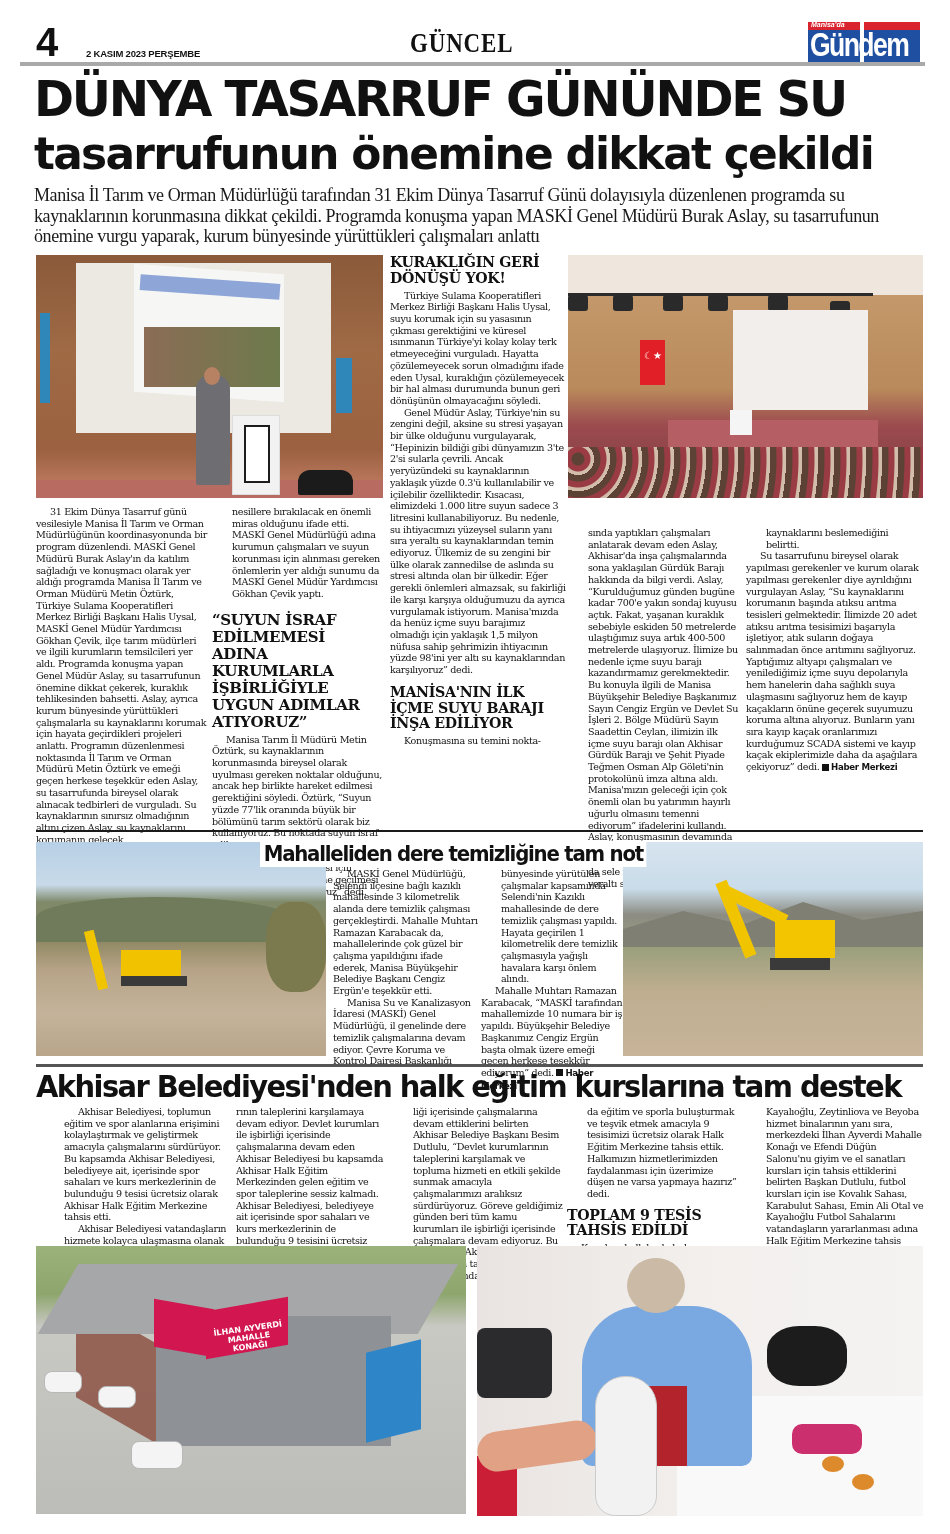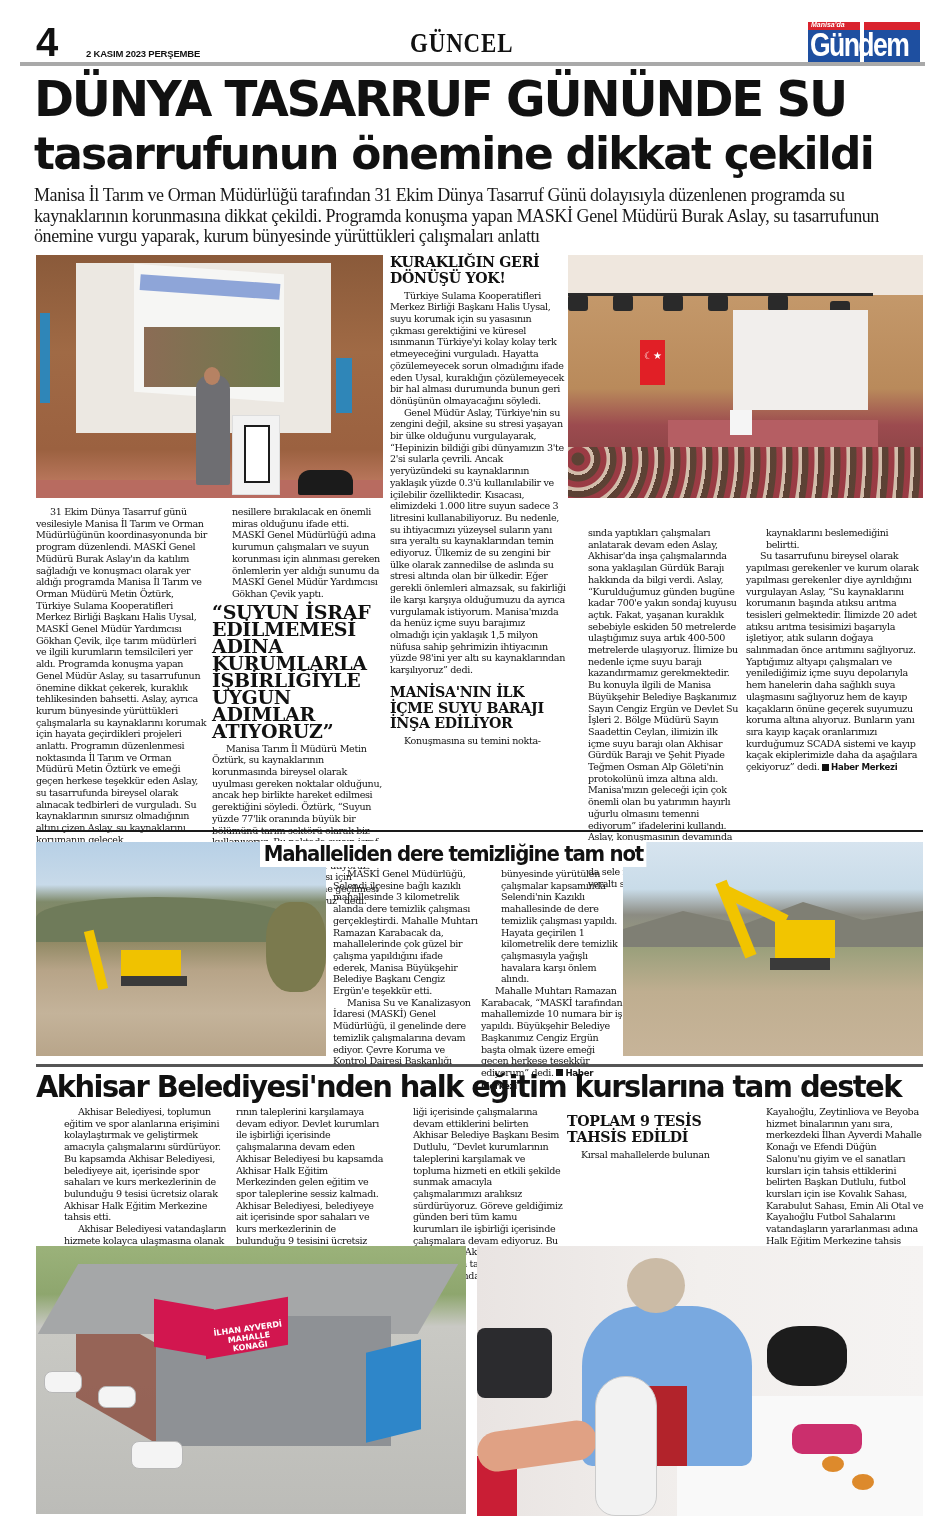--- a/index.html
+++ b/index.html
@@ -180,21 +180,21 @@
   <div class="stage"></div>
   <div class="podium"></div>
   <div class="crowd"></div>
 </div>
 
 <div class="col c1">
   <p>31 Ekim Dünya Tasarruf günü vesilesiyle Manisa İl Tarım ve Orman Müdürlüğünün koordinasyonunda bir program düzenlendi. MASKİ Genel Müdürü Burak Aslay'ın da katılım sağladığı ve konuşmacı olarak yer aldığı programda Manisa İl Tarım ve Orman Müdürü Metin Öztürk, Türkiye Sulama Kooperatifleri Merkez Birliği Başkanı Halis Uysal, MASKİ Genel Müdür Yardımcısı Gökhan Çevik, ilçe tarım müdürleri ve ilgili kurumların temsilcileri yer aldı. Programda konuşma yapan Genel Müdür Aslay, su tasarrufunun önemine dikkat çekerek, kuraklık tehlikesinden bahsetti. Aslay, ayrıca kurum bünyesinde yürüttükleri çalışmalarla su kaynaklarını korumak için hayata geçirdikleri projeleri anlattı. Programın düzenlenmesi noktasında İl Tarım ve Orman Müdürü Metin Öztürk ve emeği geçen herkese teşekkür eden Aslay, su tasarrufunda bireysel olarak alınacak tedbirleri de vurguladı. Su kaynaklarının sınırsız olmadığının altını çizen Aslay, su kaynaklarını korumanın gelecek</p>
 </div>
 <div class="col c2">
   <p class="noindent">nesillere bırakılacak en önemli miras olduğunu ifade etti. MASKİ Genel Müdürlüğü adına kurumun çalışmaları ve suyun korunması için alınması gereken önlemlerin yer aldığı sunumu da MASKİ Genel Müdür Yardımcısı Gökhan Çevik yaptı.</p>
-  <h3 class="sub" style="font-size:19px;line-height:17px;margin-top:4px">“SUYUN İSRAF EDİLMEMESİ ADINA KURUMLARLA İŞBİRLİĞİYLE UYGUN ADIMLAR ATIYORUZ”</h3>
+  <h3 class="sub" style="font-size:15px;line-height:17px;margin-top:12px">“SUYUN İSRAF EDİLMEMESİ ADINA KURUMLARLA İŞBİRLİĞİYLE UYGUN ADIMLAR ATIYORUZ”</h3>
   <p>Manisa Tarım İl Müdürü Metin Öztürk, su kaynaklarının korunmasında bireysel olarak uyulması gereken noktalar olduğunu, ancak hep birlikte hareket edilmesi gerektiğini söyledi. Öztürk, “Suyun yüzde 77'lik oranında büyük bir bölümünü tarım sektörü olarak biz kullanıyoruz. Bu noktada suyun israf edilmemesi adına kurumlarla işbirliğiyle uygun adımlar atıyoruz. Suyun verimli kullanılması için basınçlı sulama yöntemine geçilmesi gibi çalışmalar yürütüyoruz” dedi.</p>
 </div>
 <div class="col c3">
   <h3 class="sub" style="margin-top:0">KURAKLIĞIN GERİ DÖNÜŞÜ YOK!</h3>
   <p>Türkiye Sulama Kooperatifleri Merkez Birliği Başkanı Halis Uysal, suyu korumak için su yasasının çıkması gerektiğini ve küresel ısınmanın Türkiye'yi kolay kolay terk etmeyeceğini vurguladı. Hayatta çözülemeyecek sorun olmadığını ifade eden Uysal, kuraklığın çözülemeyecek bir hal alması durumunda bunun geri dönüşünün olmayacağını söyledi.</p>
   <p>Genel Müdür Aslay, Türkiye'nin su zengini değil, aksine su stresi yaşayan bir ülke olduğunu vurgulayarak, “Hepinizin bildiği gibi dünyamızın 3'te 2'si sularla çevrili. Ancak yeryüzündeki su kaynaklarının yaklaşık yüzde 0.3'ü kullanılabilir ve içilebilir özelliktedir. Kısacası, elimizdeki 1.000 litre suyun sadece 3 litresini kullanabiliyoruz. Bu nedenle, su ihtiyacımızı yüzeysel suların yanı sıra yeraltı su kaynaklarından temin ediyoruz. Ülkemiz de su zengini bir ülke olarak zannedilse de aslında su stresi altında olan bir ülkedir. Eğer gerekli önlemleri almazsak, su fakirliği ile karşı karşıya olduğumuzu da ayrıca vurgulamak istiyorum. Manisa'mızda da henüz içme suyu barajımız olmadığı için yaklaşık 1,5 milyon nüfusa sahip şehrimizin ihtiyacının yüzde 98'ini yer altı su kaynaklarından karşılıyoruz” dedi.</p>
   <h3 class="sub" style="margin-top:9px">MANİSA'NIN İLK İÇME SUYU BARAJI İNŞA EDİLİYOR</h3>
   <p>Konuşmasına su temini nokta-</p>
 </div>
 <div class="col c4">
@@ -249,20 +249,21 @@
   <p>Akhisar Belediyesi vatandaşların hizmete kolayca ulaşmasına olanak sağlamak amacıyla kamu kurumla-</p>
 </div>
 <div class="col a2">
   <p class="noindent">rının taleplerini karşılamaya devam ediyor. Devlet kurumları ile işbirliği içerisinde çalışmalarına devam eden Akhisar Belediyesi bu kapsamda Akhisar Halk Eğitim Merkezinden gelen eğitim ve spor taleplerine sessiz kalmadı. Akhisar Belediyesi, belediyeye ait içerisinde spor sahaları ve kurs merkezlerinin de bulunduğu 9 tesisini ücretsiz olarak Akhisar Halk Eğitim Merkezine tahsis etti.</p>
   <p>Tüm kamu kurumları ile işbir-</p>
 </div>
 <div class="col a3">
   <p class="noindent">liği içerisinde çalışmalarına devam ettiklerini belirten Akhisar Belediye Başkanı Besim Dutlulu, “Devlet kurumlarının taleplerini karşılamak ve topluma hizmeti en etkili şekilde sunmak amacıyla çalışmalarımızı aralıksız sürdürüyoruz. Göreve geldiğimiz günden beri tüm kamu kurumları ile işbirliği içerisinde çalışmalara devam ediyoruz. Bu kapsamda, Akhisar Halk Eğitim Merkezi'nin talepleri doğrultusunda, halkımızı</p>
 </div>
 <div class="col a4">
+  <p class="noindent">da eğitim ve sporla buluşturmak ve teşvik etmek amacıyla 9 tesisimizi ücretsiz olarak Halk Eğitim Merkezine tahsis ettik. Halkımızın hizmetlerimizden faydalanması için üzerimize düşen ne varsa yapmaya hazırız” dedi.</p>
   <h3 class="sub" style="margin-top:8px">TOPLAM 9 TESİS TAHSİS EDİLDİ</h3>
   <p>Kırsal mahallelerde bulunan</p>
 </div>
 <div class="col a5">
   <p class="noindent">
     <span>Kayalıoğlu, Zeytinliova ve Beyoba hizmet binalarının yanı sıra, merkezdeki İlhan Ayverdi Mahalle Konağı ve Efendi Düğün Salonu'nu giyim ve el sanatları kursları için tahsis ettiklerini belirten Başkan Dutlulu, futbol kursları için ise Kovalık Sahası, Karabulut Sahası, Emin Ali Otal ve Kayalıoğlu Futbol Sahalarını vatandaşların yararlanması adına Halk Eğitim Merkezine tahsis ettiklerini söyledi.</span>
     <span class="byline"><span class="sq"></span><span>Haber Merkezi</span></span>
   </p>
 </div>
 

